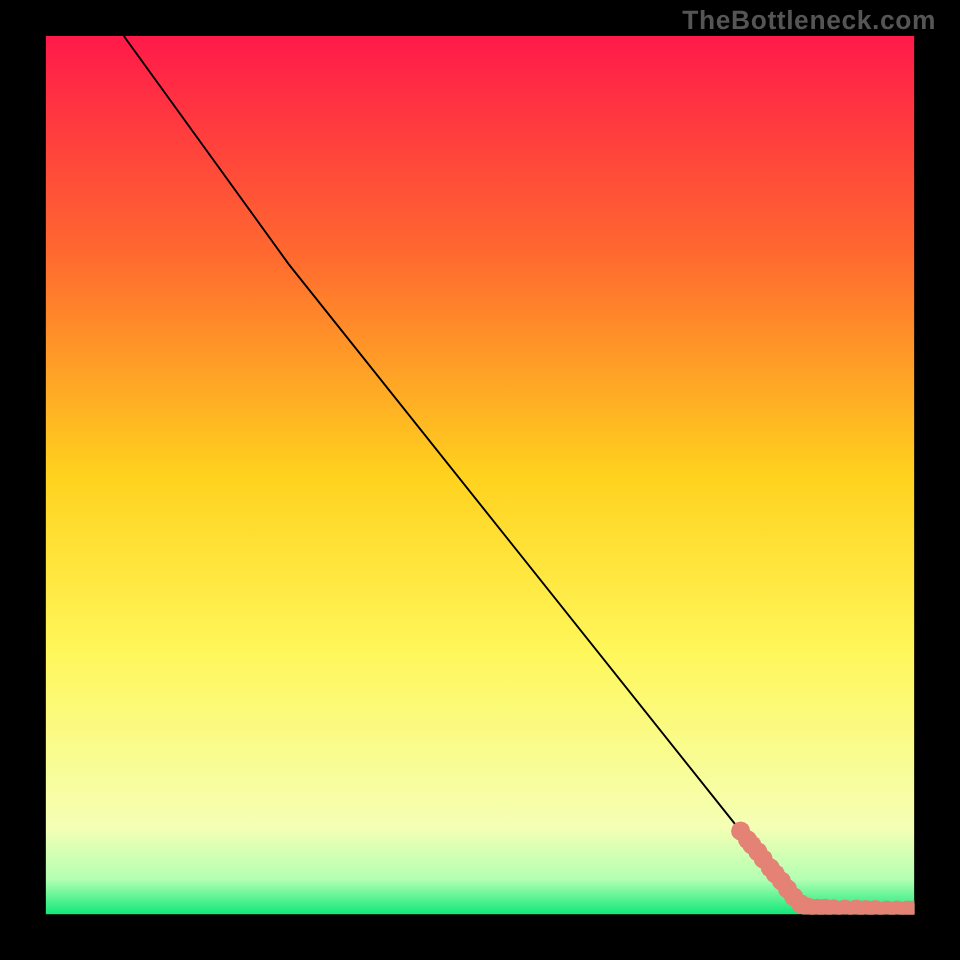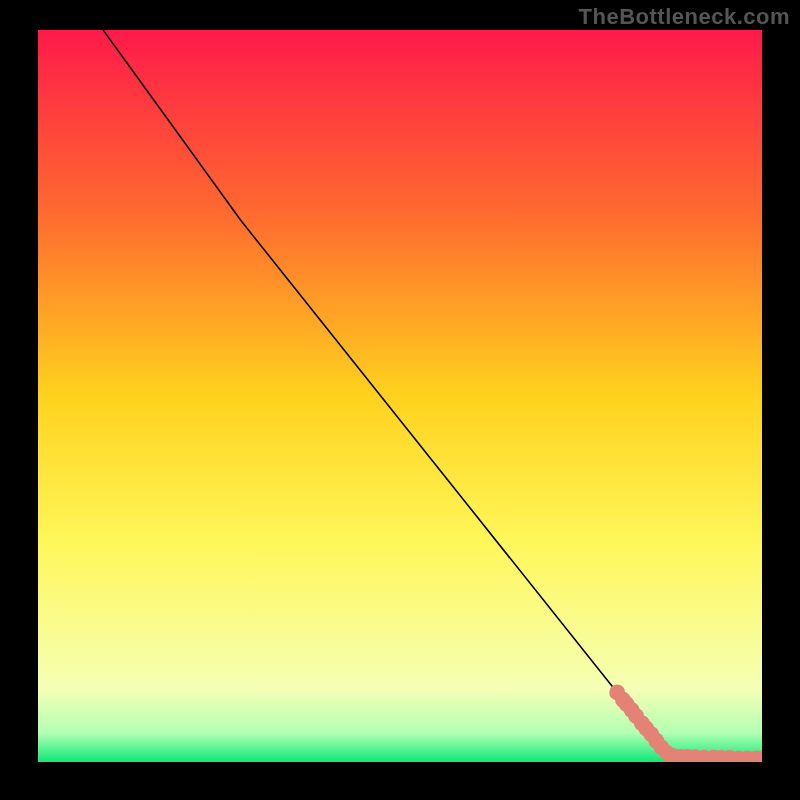--- a/index.html
+++ b/index.html
@@ -6,21 +6,21 @@
   html, body { width: 800px; height: 800px; overflow: hidden; background: #000; }
   .outer {
     width: 800px;
     height: 800px;
     background: #000;
     position: relative;
   }
   .watermark {
     position: absolute;
     top: 4px;
-    right: 10px;
+    right: 20px;
     font-family: Arial, Helvetica, sans-serif;
     font-size: 22px;
     font-weight: bold;
     color: #555;
     letter-spacing: 0.5px;
   }
   .plot {
     position: absolute;
     left: 38px;
     top: 30px;

